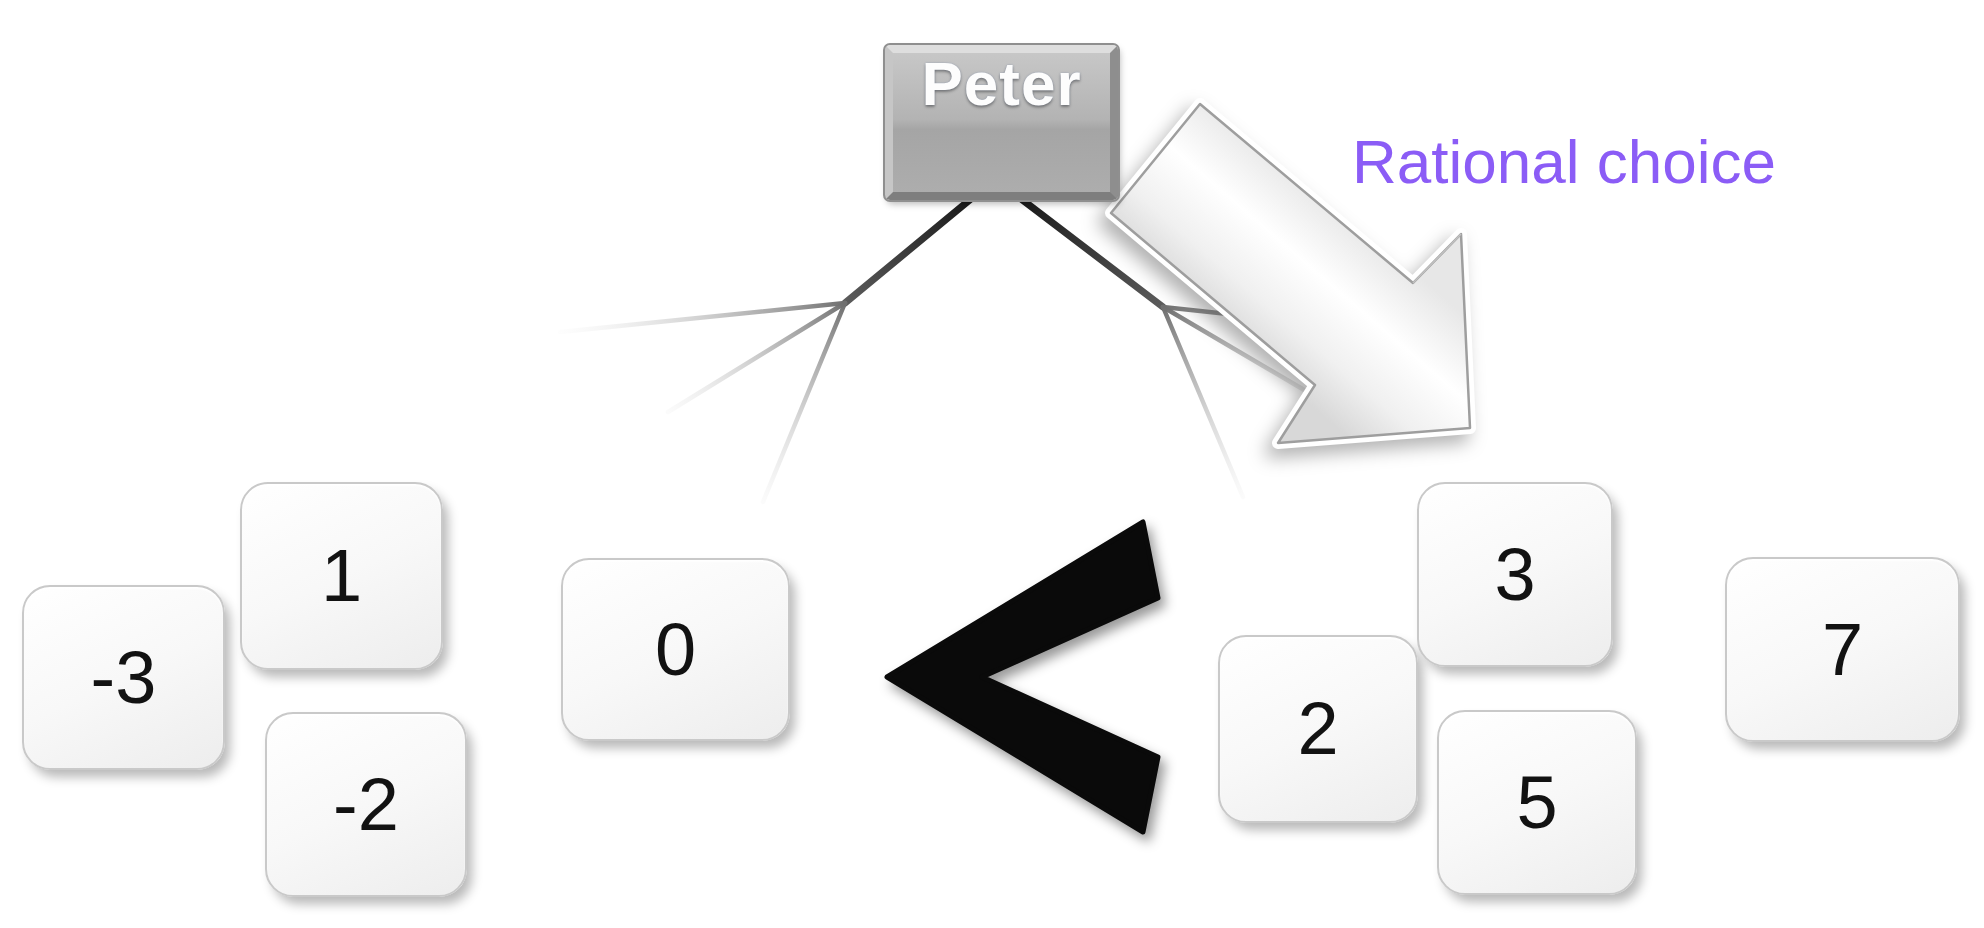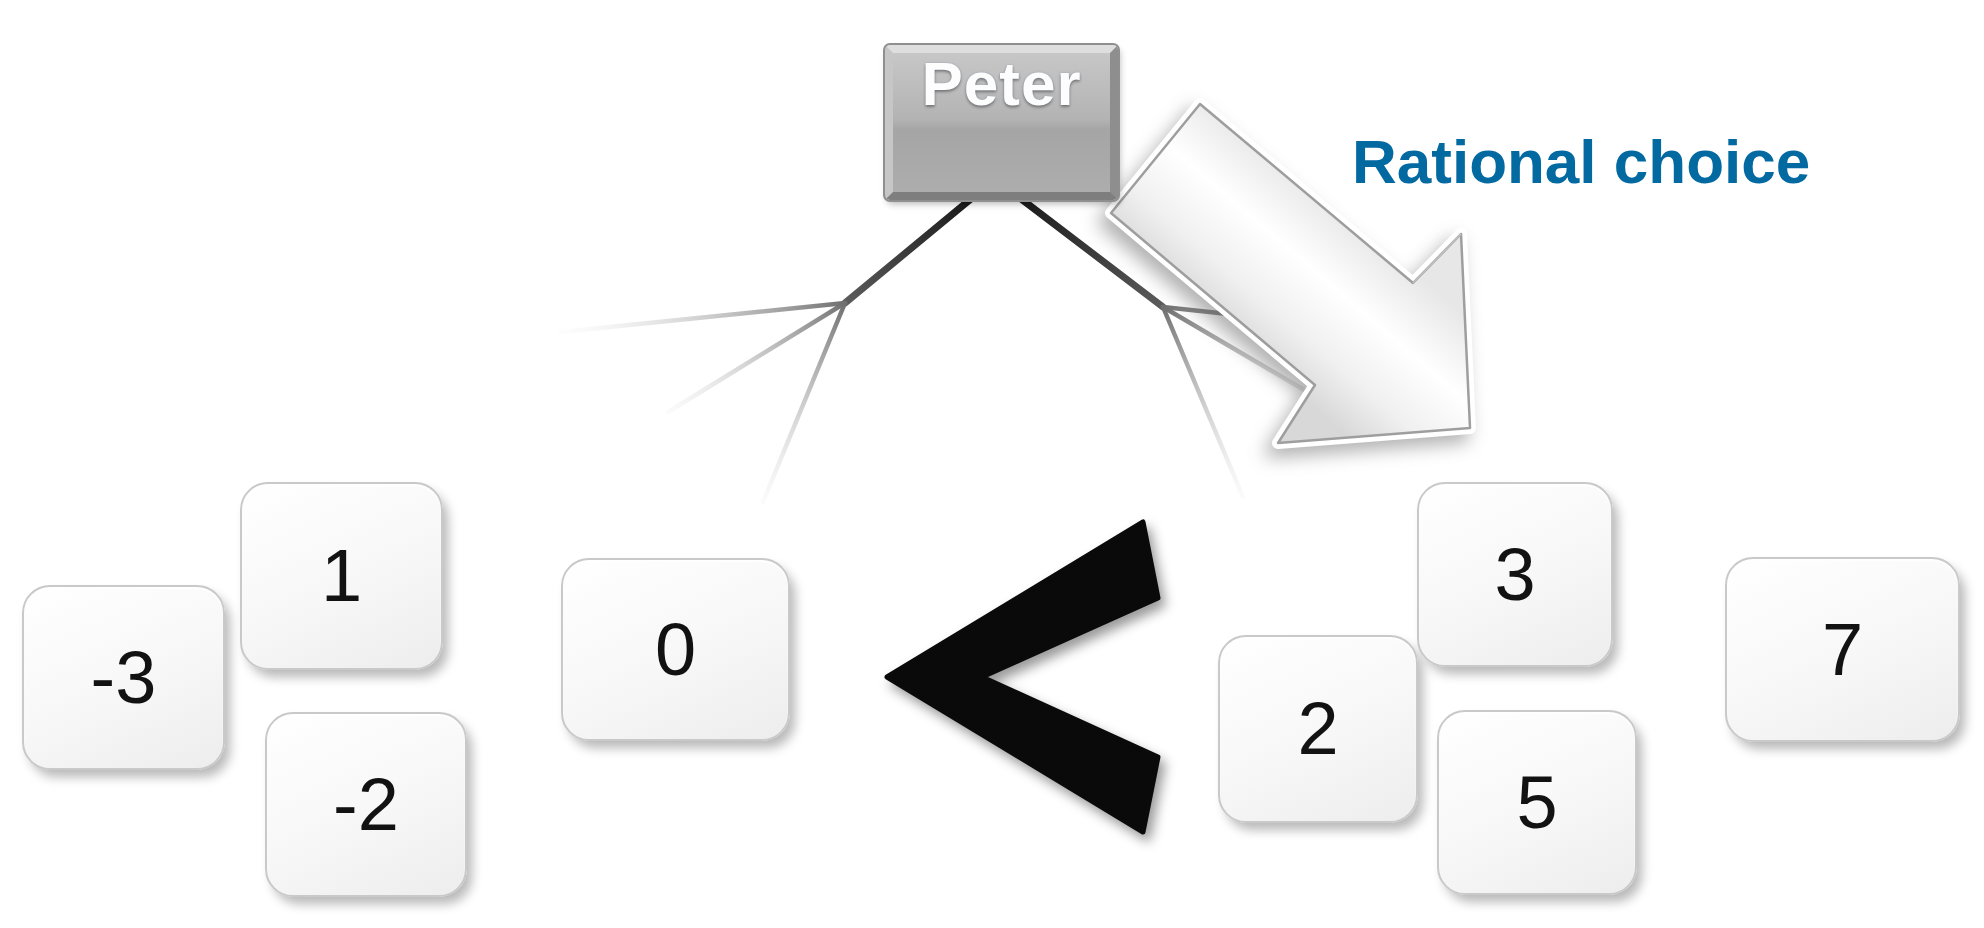--- a/index.html
+++ b/index.html
@@ -48,22 +48,22 @@
     letter-spacing: 1px;
     text-shadow: 0 2px 3px rgba(0,0,0,.35), 0 0 2px rgba(120,140,180,.5);
     line-height: 1;
   }
 
   
   .annotation {
     position: absolute;
     left: 1352px; top: 131px;
     font-size: 62px;
-    font-weight: bold;
-    color: #0369a1;
+    font-weight: normal;
+    color: #8b5cf6;
     line-height: 1;
     white-space: nowrap;
     letter-spacing: 0px;
   }
 
   
   .card {
     position: absolute;
     box-sizing: border-box;
     border-radius: 28px;

